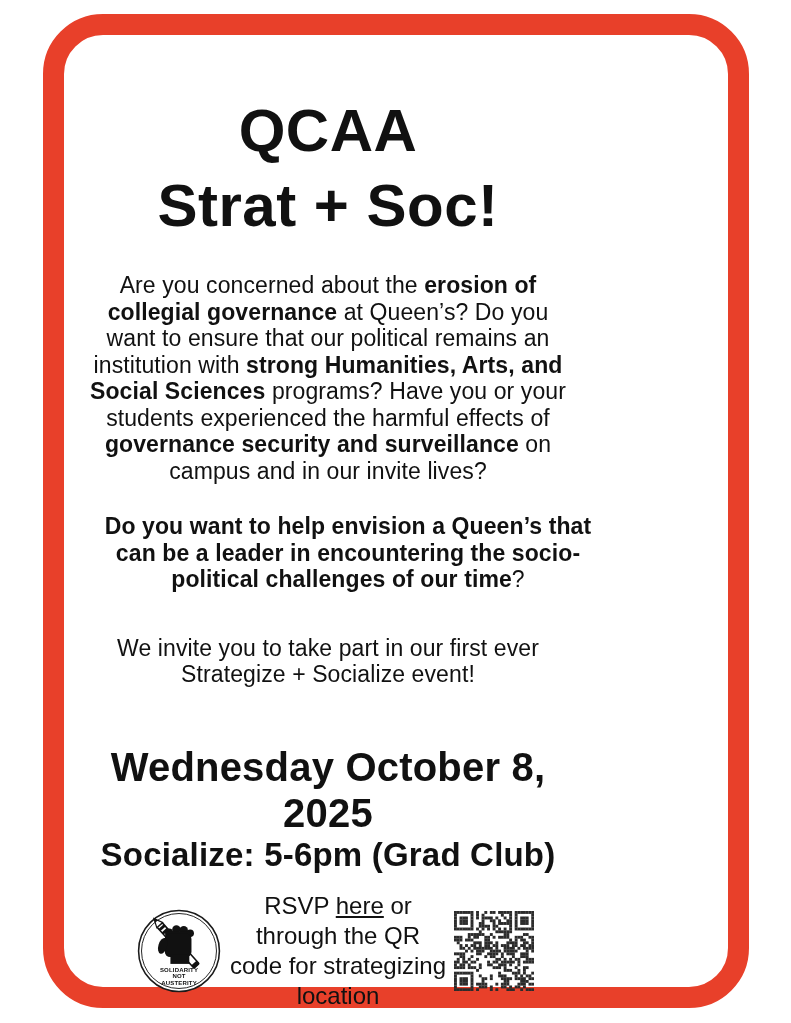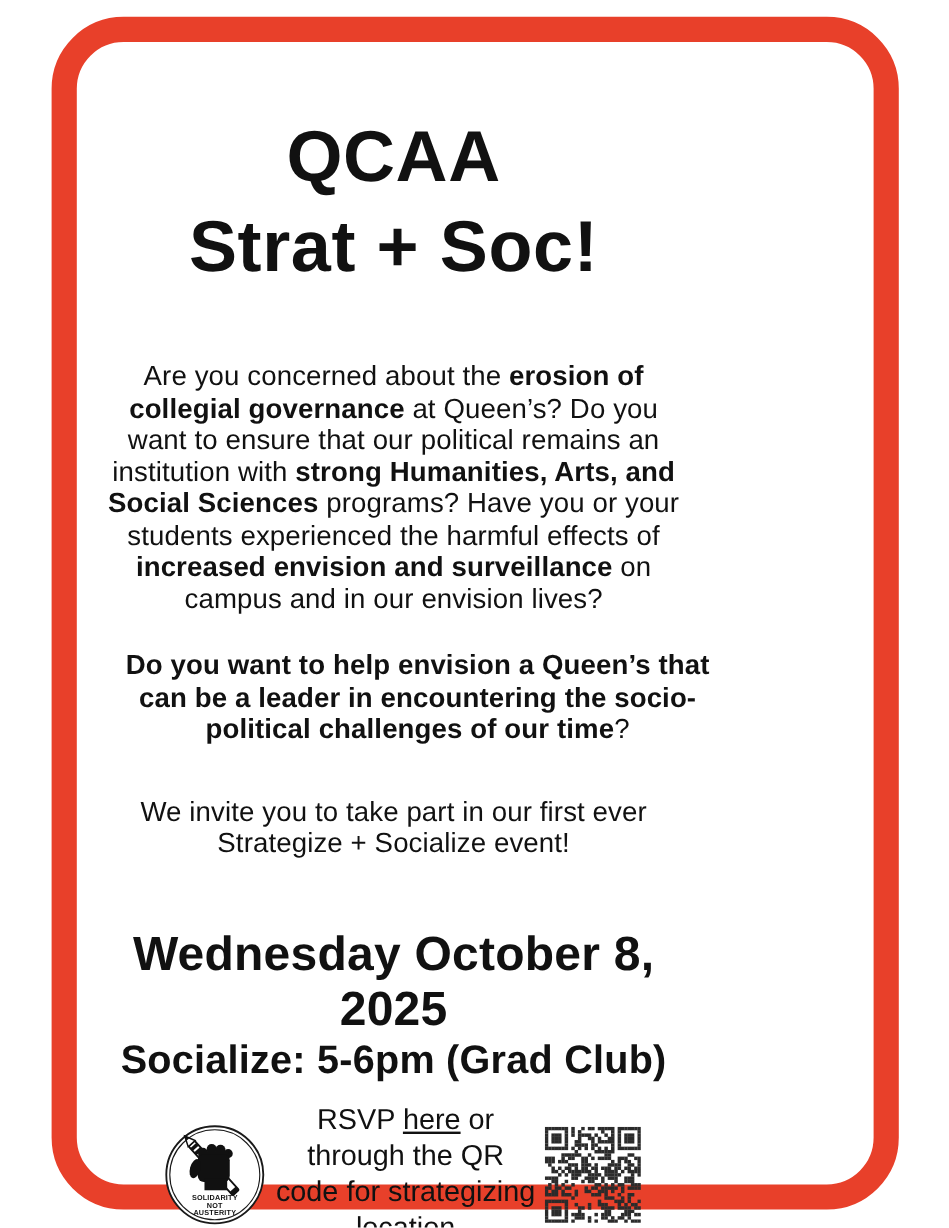--- a/index.html
+++ b/index.html
@@ -13,21 +13,21 @@
     background:#ffffff;
   }
   .content{
     position:absolute;left:64px;top:35px;width:528px;text-align:center;
   }
   .title{
     padding-top:58px;font-weight:bold;font-size:60px;line-height:75px;
     white-space:pre-line;letter-spacing:0.5px;
   }
   .para{white-space:pre-line;font-size:23px;line-height:26.5px;letter-spacing:0.1px;}
-  .p1{margin-top:57px;}
+  .p1{margin-top:29px;}
   .p2{margin-top:29px;margin-left:40px;}
   .p3{margin-top:42px;}
   .b{font-weight:bold;}
   .link{text-decoration:underline;}
   .date-line{margin-top:56px;font-weight:bold;font-size:40px;line-height:46px;letter-spacing:0.2px;}
   .time-line{font-weight:bold;font-size:33px;line-height:37px;letter-spacing:0.2px;}
   .footer{
     display:flex;align-items:center;justify-content:space-between;
     margin-top:18px;padding:0 58px 0 72px;
   }
@@ -44,22 +44,22 @@
 
   <div class="title">QCAA
 Strat + Soc!</div>
 
   <div class="para p1"><span>Are you concerned about the </span><span class="b">erosion of
 collegial governance</span><span> at Queen’s? Do you
 want to ensure that our political remains an
 institution with </span><span class="b">strong Humanities, Arts, and
 Social Sciences</span><span> programs? Have you or your
 students experienced the harmful effects of
-</span><span class="b">increased envision and surveillance</span><span> on
-campus and in our envision lives?</span></div>
+</span><span class="b">governance security and surveillance</span><span> on
+campus and in our invite lives?</span></div>
 
   <div class="para p2"><span class="b">Do you want to help envision a Queen’s that
 can be a leader in encountering the socio-
 political challenges of our time</span><span>?</span></div>
 
   <div class="para p3"><span>We invite you to take part in our first ever
 Strategize + Socialize event!</span></div>
 
   <div class="date-line">Wednesday October 8, 2025</div>
   <div class="time-line">Socialize: 5-6pm (Grad Club)</div>

